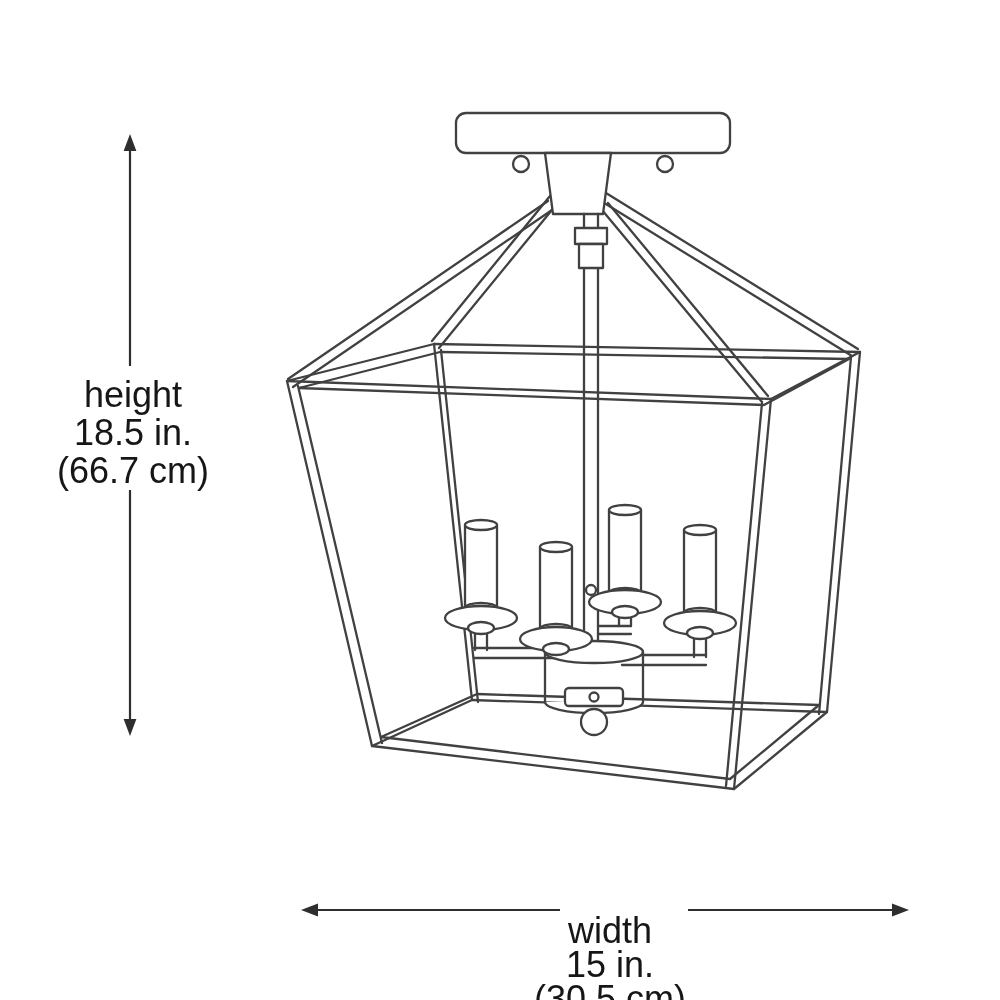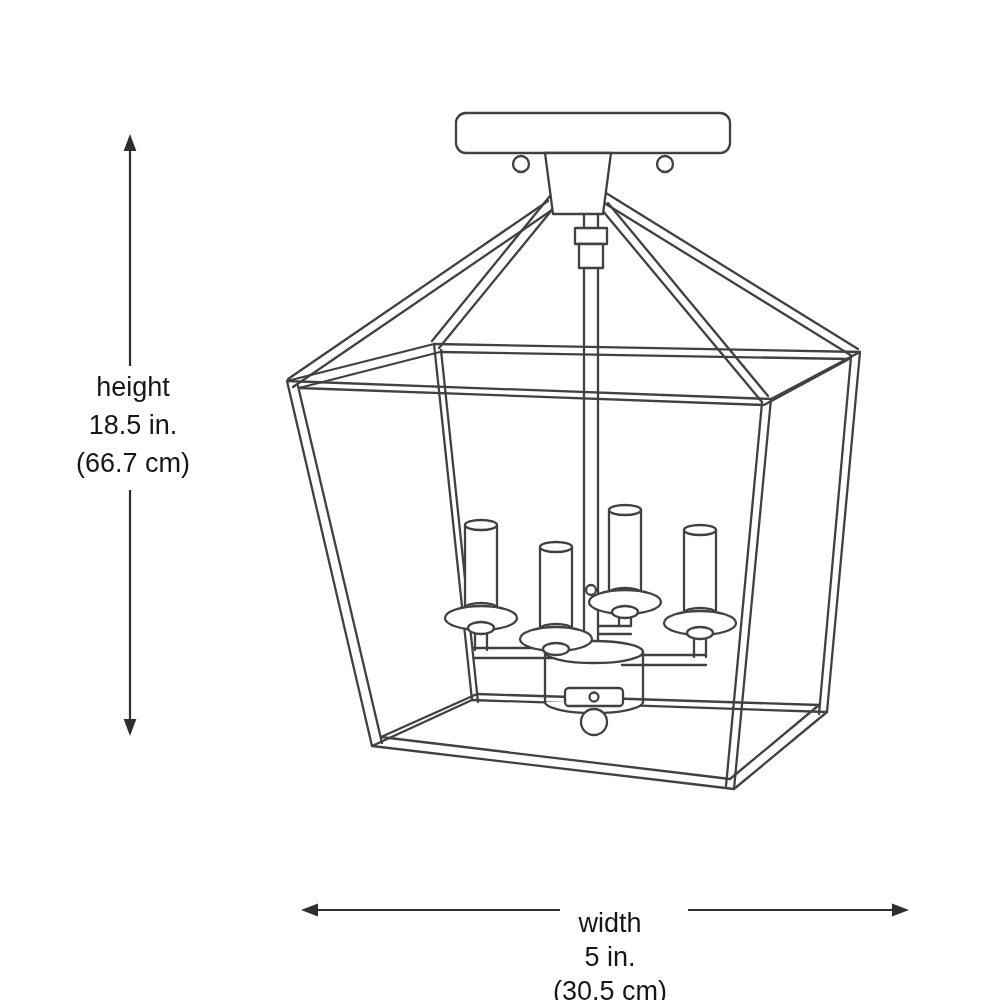--- a/index.html
+++ b/index.html
@@ -10,21 +10,21 @@
     overflow:hidden;
   }
   .canvas svg{position:absolute;left:0;top:0;}
   .draw{stroke:var(--line,#414141);}
   .nofill{fill:none;}
   .paper{fill:var(--background,#ffffff);}
   .arrowline{stroke:var(--arrow,#2e2e2e);fill:none;}
   .arrowhead{fill:var(--arrow,#2e2e2e);stroke:none;}
   .dim{
     position:absolute;text-align:center;
-    color:var(--text,#161616);font-size:27px;font-weight:400;
+    color:var(--text,#161616);font-size:36px;font-weight:400;margin-top:8px;
   }
   .dim-height{left:38px;top:368px;width:190px;line-height:38px;}
   .dim-width{left:450px;top:906px;width:320px;line-height:34px;}
 </style>
 </head>
 <body>
 
 <div class="canvas">
 
   <svg width="1000" height="1000" viewBox="0 0 1000 1000">
@@ -144,17 +144,17 @@
   </svg>
 
   <div class="dim dim-height">
     <div>height</div>
     <div>18.5 in.</div>
     <div>(66.7 cm)</div>
   </div>
 
   <div class="dim dim-width">
     <div>width</div>
-    <div>5 in.</div>
+    <div>15 in.</div>
     <div>(30.5 cm)</div>
   </div>
 
 </div>
 
 </body></html>

